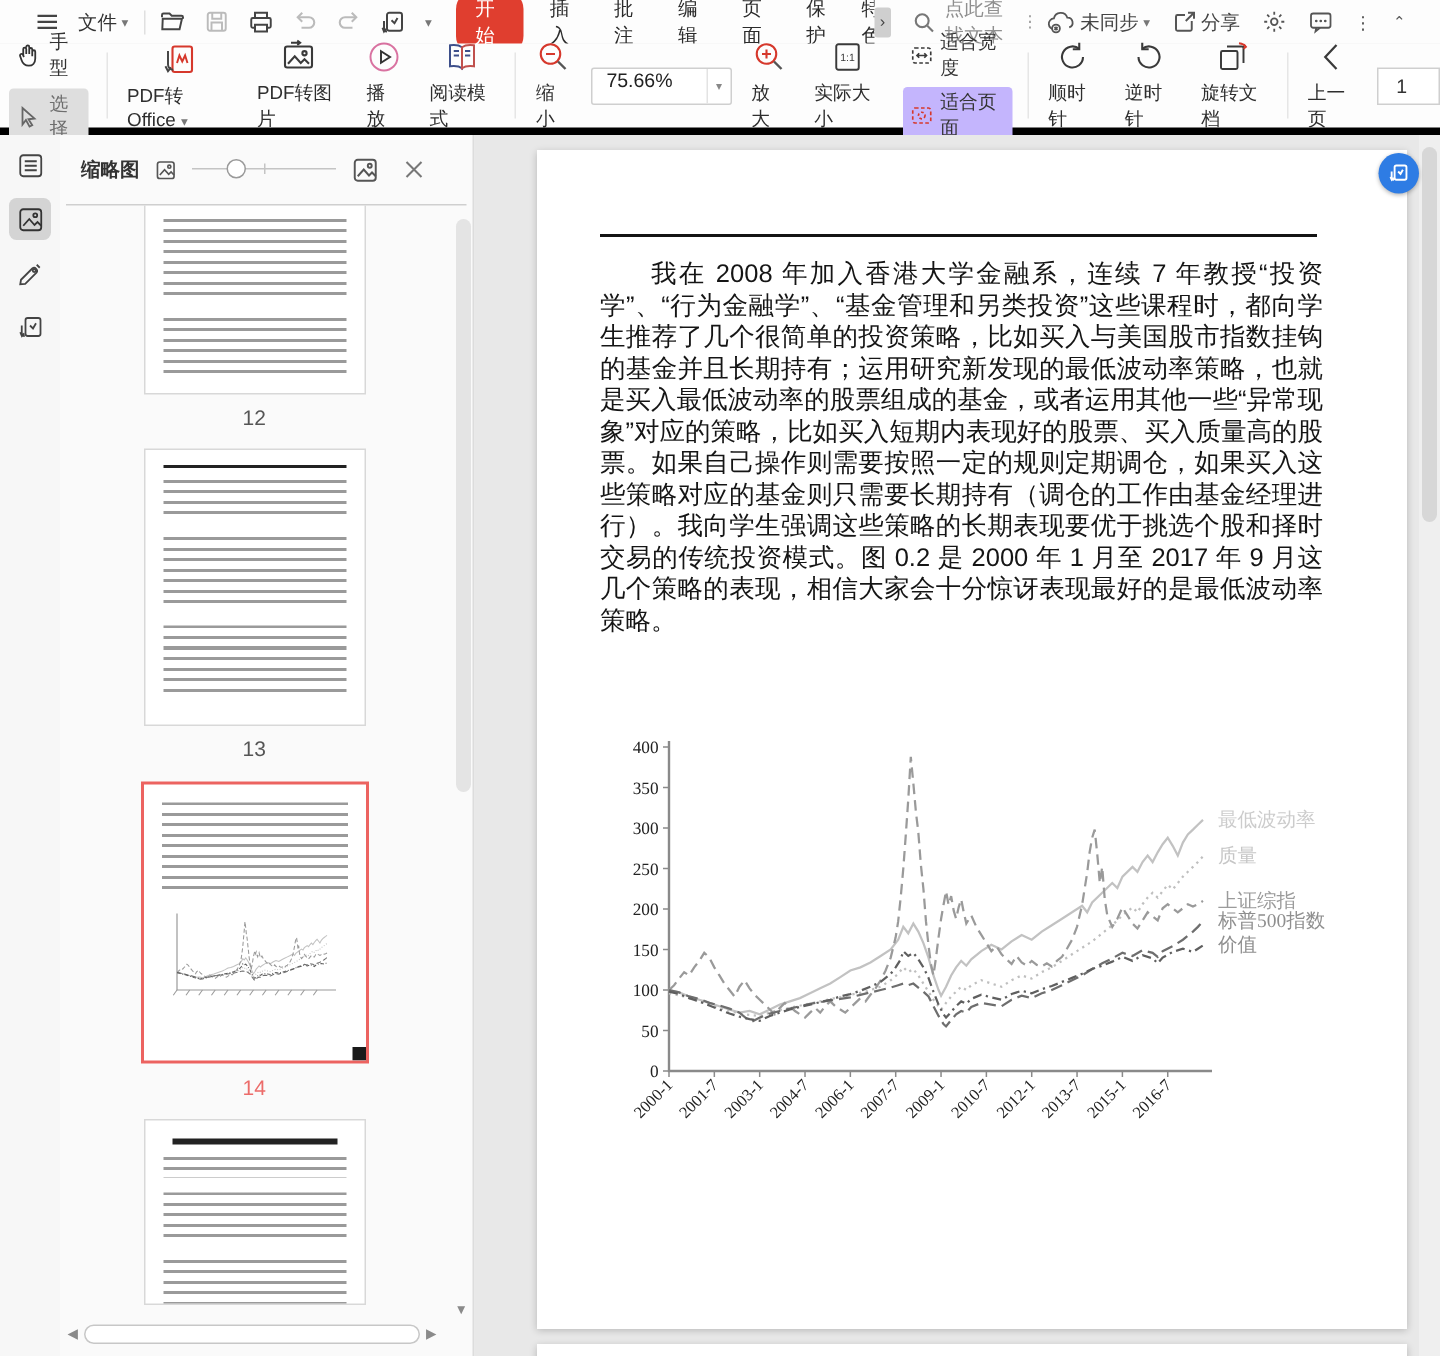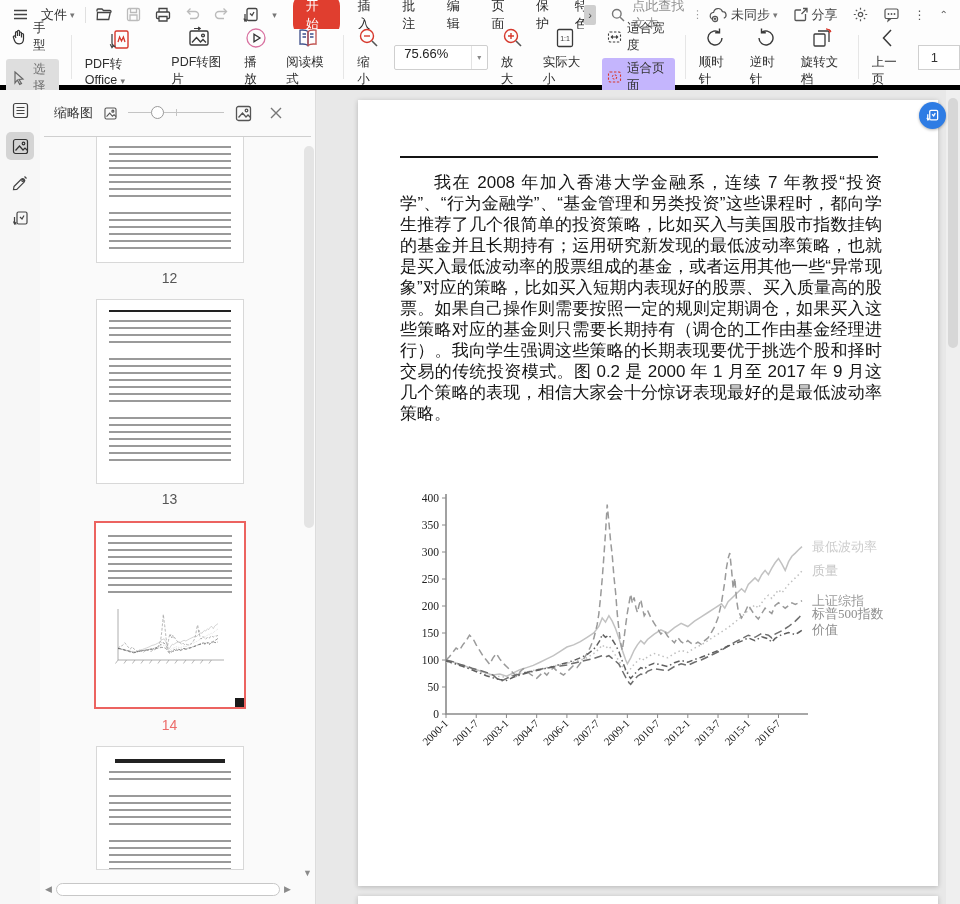--- a/index.html
+++ b/index.html
@@ -2,21 +2,21 @@
 <html><head>
 <meta charset="utf-8">
 <style>
   * { box-sizing: border-box; margin: 0; padding: 0; }
   html,body { width:960px; height:904px; overflow:hidden; }
   body { font-family:"Liberation Sans", sans-serif; background:#e9e9e9; position:relative; color:#333; }
   svg { display:block; }
 
   
   .row1 { position:absolute; left:0; top:0; width:960px; height:29px; background:#fdfdfd;
-          display:flex; align-items:center; padding:0 6px; font-size:13px; }
+          display:flex; align-items:center; padding:0 17px; font-size:13px; }
   .r1item { display:flex; align-items:center; gap:3px; padding:0 6px; height:22px; cursor:default; white-space:nowrap; }
   .dim { opacity:.35; }
   .vsep { width:1px; height:16px; background:#e0e0e0; margin:0 4px; }
   .pill { background:#e03e2f; color:#fff; border-radius:12px; padding:3px 13px; margin:0 6px 0 10px; font-size:13px; }
   .tab { padding:0 12px; color:#2b2b2b; }
   .tab-clip { overflow:hidden; width:18px; padding:0 0 0 6px; }
   .overflow-chip { width:15px; height:20px; background:#cfcfcf; color:#444; display:flex; align-items:center;
                    justify-content:center; font-size:11px; border-radius:2px; }
   .searchbox { display:flex; align-items:center; gap:6px; color:#8f8f8f; margin-left:14px; }
   .rightcluster { margin-left:auto; display:flex; align-items:flex-end; gap:2px; }
@@ -45,21 +45,21 @@
 
   
   .strip { position:absolute; left:0; top:90px; width:40px; bottom:0; background:#f7f7f7; }
   .stripbtn { width:28px; height:28px; margin:6px auto 8px auto; display:flex; align-items:center;
               justify-content:center; border-radius:5px; }
   .stripbtn.sel { background:#d4d4d4; }
 
   
   .panel { position:absolute; left:40px; top:90px; width:276px; bottom:0; background:#fafafa;
            border-right:1px solid #dcdcdc; }
-  .panel-head { height:46px; display:flex; align-items:center; padding:0 14px; gap:10px; font-size:13px; color:#333; }
+  .panel-head { height:46px; display:flex; align-items:center; padding:0 14px; gap:10px; font-size:13px; color:#333;font-weight:bold; }
   .panel-rule { height:1px; background:#cfcfcf; margin:0 4px; }
   .slider { display:flex; align-items:center; width:96px; position:relative; height:14px; }
   .slider .track { position:absolute; left:0; right:0; top:6px; height:1px; background:#c4c4c4; }
   .slider .mid { position:absolute; left:50%; top:3px; width:1px; height:7px; background:#c4c4c4; }
   .slider .knob { position:absolute; left:24%; top:0; width:13px; height:13px; border-radius:50%;
                   background:#fff; border:1px solid #9a9a9a; }
   .thumbs { position:absolute; left:0; right:16px; top:47px; bottom:24px; overflow:hidden; }
   .thumb { width:146px; margin:0 auto; background:#fff; box-shadow:0 0 0 1px #d8d8d8; position:relative; overflow:hidden; }
   .thumb.sel { box-shadow:none; border:2px solid #ec6360; width:152px; }
   .tlabel { text-align:center; font-size:14px; color:#555; margin:8px 0 14px 0; }

